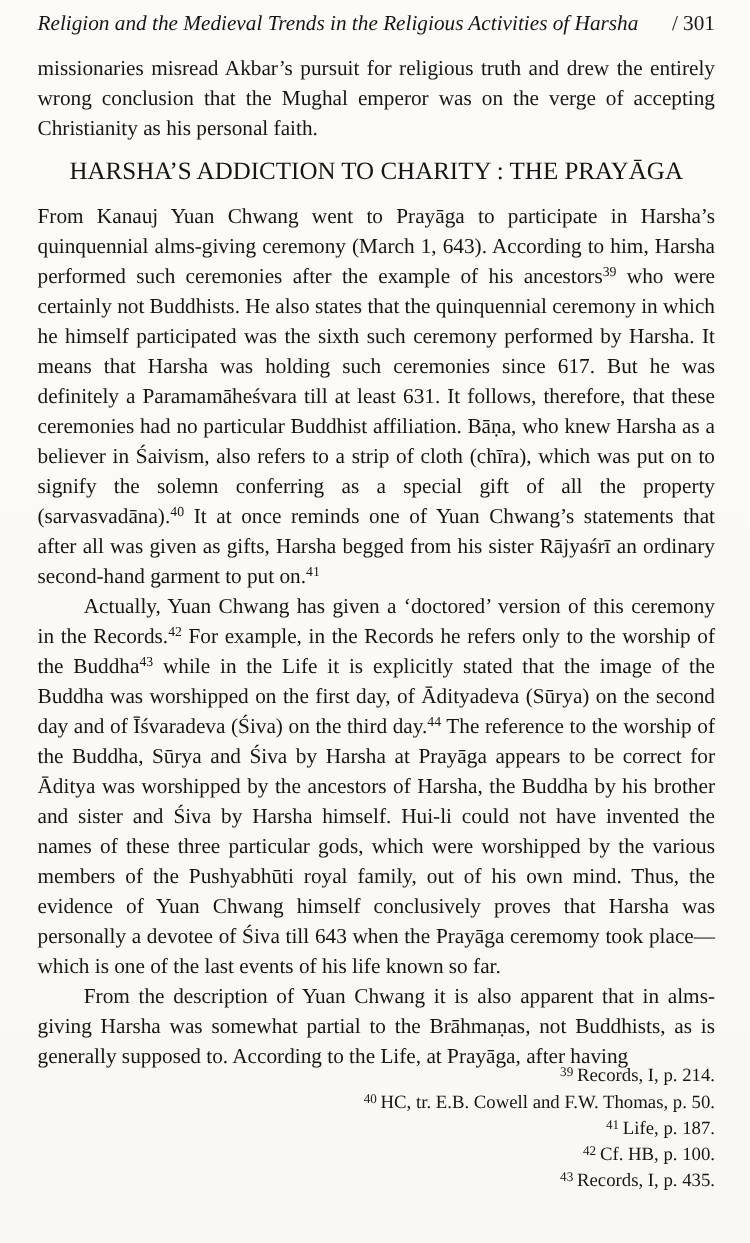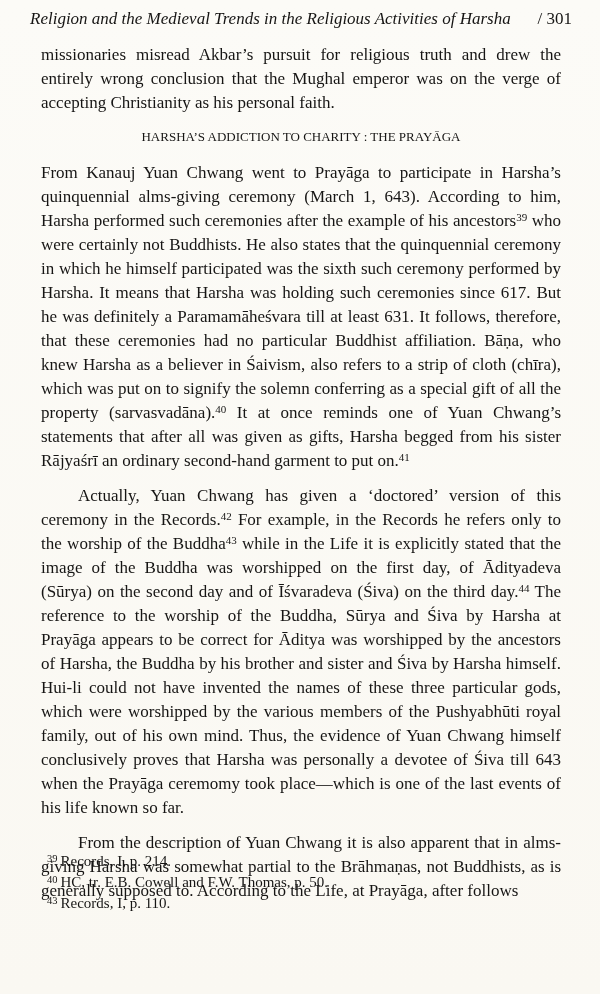--- a/index.html
+++ b/index.html
@@ -33,28 +33,28 @@
   .hdr-page {
     font-style: normal;
     padding-left: 8px;
   }
   .body-text {
     font-size: 17px;
     line-height: 24px;
     text-align: justify;
   }
   .para {
-    margin: 11px;
+    margin: 0;
   }
   .para.indent {
     text-indent: 37px;
   }
   .section-heading {
     margin: 11px 0 13px 0;
-    font-size: 13px;
+    font-size: 20px;
     line-height: 22px;
     font-weight: normal;
     text-align: center;
     text-indent: 0;
   }
   .heading-line {
     display: block;
   }
   .sup {
     font-size: 11px;
@@ -68,21 +68,22 @@
   .footnotes {
     position: absolute;
     left: 30px;
     right: 28px;
     top: 851px;
     font-size: 15px;
     line-height: 21px;
     text-align: left;
   }
   .footnote {
-    margin-left: 17px;
+    margin-left: 48px;
+    text-align: right;
   }
   .footnote .sup {
     font-size: 10.5px;
     top: -4.5px;
     padding-right: 3px;
   }
 </style>
 </head>
 <body>
 
@@ -98,23 +99,25 @@
     <p class="para"><span>missionaries misread Akbar’s pursuit for religious truth and drew the entirely wrong conclusion that the Mughal emperor was on the verge of accepting Christianity as his personal faith.</span></p>
 
     <h2 class="section-heading">
       <span class="heading-line">HARSHA’S ADDICTION TO CHARITY : THE PRAYĀGA</span>
     </h2>
 
     <p class="para"><span>From Kanauj Yuan Chwang went to Prayāga to participate in Harsha’s quinquennial alms-giving ceremony (March 1, 643). According to him, Harsha performed such ceremonies after the example of his ancestors</span><span class="sup">39</span><span> who were certainly not Buddhists. He also states that the quinquennial ceremony in which he himself participated was the sixth such ceremony performed by Harsha. It means that Harsha was holding such ceremonies since 617. But he was definitely a </span><span class="it">Paramamāheśvara</span><span> till at least 631. It follows, therefore, that these ceremonies had no particular Buddhist affiliation. Bāṇa, who knew Harsha as a believer in Śaivism, also refers to a strip of cloth (</span><span class="it">chīra</span><span>), which was put on to signify the solemn conferring as a special gift of all the property (</span><span class="it">sarvasvadāna</span><span>).</span><span class="sup">40</span><span> It at once reminds one of Yuan Chwang’s statements that after all was given as gifts, Harsha begged from his sister Rājyaśrī an ordinary second-hand garment to put on.</span><span class="sup">41</span></p>
 
     <p class="para indent"><span>Actually, Yuan Chwang has given a ‘doctored’ version of this ceremony in the </span><span class="it">Records.</span><span class="sup">42</span><span> For example, in the </span><span class="it">Records</span><span> he refers only to the worship of the Buddha</span><span class="sup">43</span><span> while in the </span><span class="it">Life</span><span> it is explicitly stated that the image of the Buddha was worshipped on the first day, of Ādityadeva (Sūrya) on the second day and of Īśvaradeva (Śiva) on the third day.</span><span class="sup">44</span><span> The reference to the worship of the Buddha, Sūrya and Śiva by Harsha at Prayāga appears to be correct for Āditya was worshipped by the ancestors of Harsha, the Buddha by his brother and sister and Śiva by Harsha himself. Hui-li could not have invented the names of these three particular gods, which were worshipped by the various members of the Pushyabhūti royal family, out of his own mind. Thus, the evidence of Yuan Chwang himself conclusively proves that Harsha was personally a devotee of Śiva till 643 when the Prayāga ceremomy took place—which is one of the last events of his life known so far.</span></p>
 
-    <p class="para indent"><span>From the description of Yuan Chwang it is also apparent that in alms-giving Harsha was somewhat partial to the Brāhmaṇas, not Buddhists, as is generally supposed to. According to the </span><span class="it">Life</span><span>, at Prayāga, after follows</span></p>
+    <p class="para indent"><span>From the description of Yuan Chwang it is also apparent that in alms-giving Harsha was somewhat partial to the Brāhmaṇas, not Buddhists, as is generally supposed to. According to the </span><span class="it">Life</span><span>, at Prayāga, after having</span></p>
 
   </div>
 
   <div class="footnotes">
     <div class="footnote"><span class="sup">39</span><span class="it">Records</span><span>, I, p. 214.</span></div>
     <div class="footnote"><span class="sup">40</span><span class="it">HC</span><span>, tr. E.B. Cowell and F.W. Thomas, p. 50.</span></div>
-    <div class="footnote"><span class="sup">43</span><span class="it">Records</span><span>, I, p. 110.</span></div>
+    <div class="footnote"><span class="sup">41</span><span class="it">Life</span><span>, p. 187.</span></div>
+    <div class="footnote"><span class="sup">42</span><span>Cf. </span><span class="it">HB</span><span>, p. 100.</span></div>
+    <div class="footnote"><span class="sup">43</span><span class="it">Records</span><span>, I, p. 435.</span></div>
   </div>
 
 </div>
 
 </body></html>

